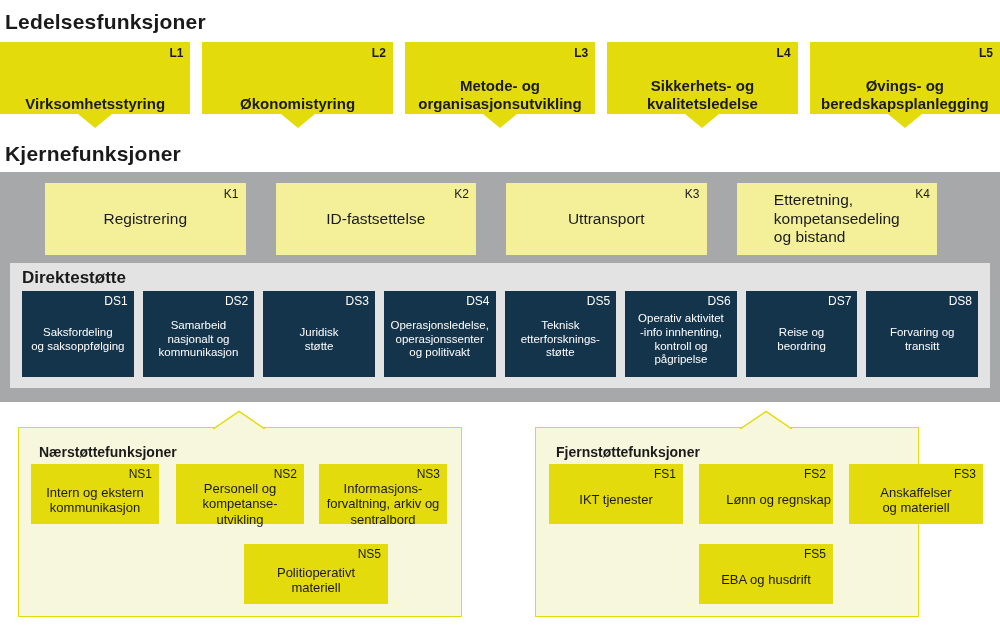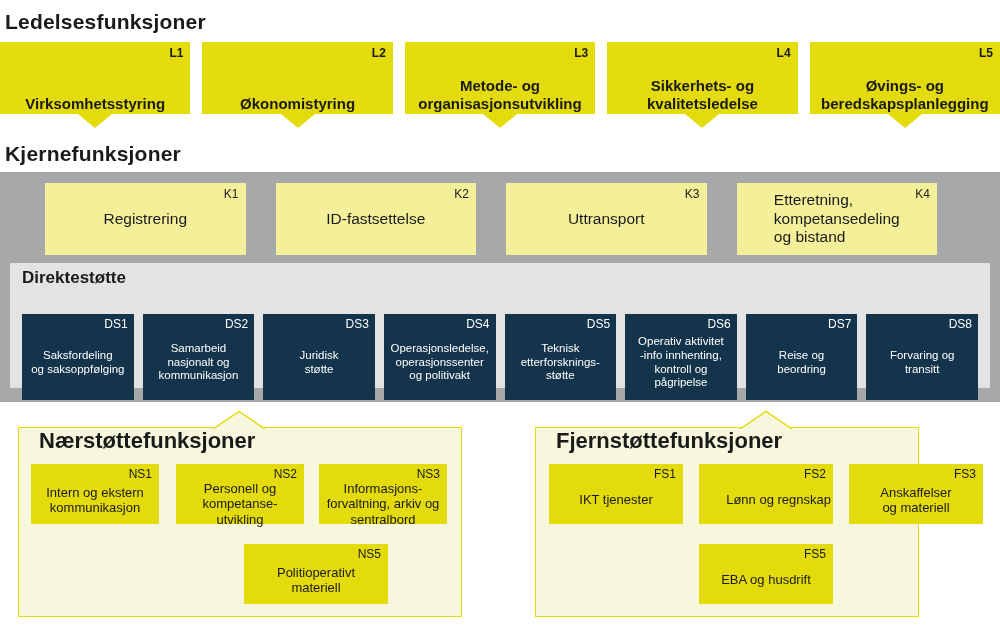--- a/index.html
+++ b/index.html
@@ -36,37 +36,37 @@
   .k-row{position:absolute;left:45px;top:11px;width:892px;height:72px;display:flex;gap:30px;}
   .k-box{
     flex:1 1 0;position:relative;background:var(--pale_yellow,#F4F09A);
     display:flex;align-items:center;justify-content:center;
   }
   .k-box .box-label{font-size:15.5px;font-weight:normal;line-height:1.22;white-space:pre-line;}
 
   
   .ds-panel{position:absolute;left:10px;top:91px;width:980px;height:125px;background:var(--light_gray,#E3E3E3);}
   .ds-title{position:absolute;left:12px;top:5px;font-size:17px;font-weight:bold;}
-  .ds-row{position:absolute;left:12px;top:28px;width:956px;height:86px;display:flex;gap:9px;margin-top:23px;}
+  .ds-row{position:absolute;left:12px;top:28px;width:956px;height:86px;display:flex;gap:9px;}
   .ds-box{
     flex:1 1 0;position:relative;background:var(--navy,#14344C);color:var(--text_light,#fff);
     display:flex;flex-direction:column;
   }
   .ds-box .box-id{position:static;align-self:flex-end;padding:3px 6px 0 0;color:var(--text_light,#fff);}
   .ds-box .label-wrap{flex:1;display:flex;align-items:center;justify-content:center;padding:0 2px 6px 2px;}
   .ds-box .box-label{font-size:11.5px;line-height:1.2;text-align:center;white-space:pre-line;}
 
   
   .support-panel{
     position:absolute;top:427px;height:190px;background:var(--pale_panel,#F7F7DE);
     border:1px solid var(--yellow,#E4DB0C);box-sizing:border-box;
   }
   .ns-panel{left:18px;width:444px;}
   .fs-panel{left:535px;width:384px;}
-  .panel-title{position:absolute;left:20px;top:0;font-size:22px;font-weight:bold;}
+  .panel-title{position:absolute;left:20px;top:16px;font-size:14px;font-weight:bold;}
   .notch{position:absolute;top:-18px;width:54px;height:19px;}
   .notch-ns{left:193px;}
   .notch-fs{left:203px;}
   .notch path{fill:var(--pale_panel,#F7F7DE);stroke:var(--yellow,#E4DB0C);stroke-width:1.5;}
 
   .s-box{
     position:absolute;background:var(--yellow,#E4DB0C);height:60px;
     display:flex;flex-direction:column;
   }
   .s-box .box-id{position:static;align-self:flex-end;padding:3px 7px 0 0;}

